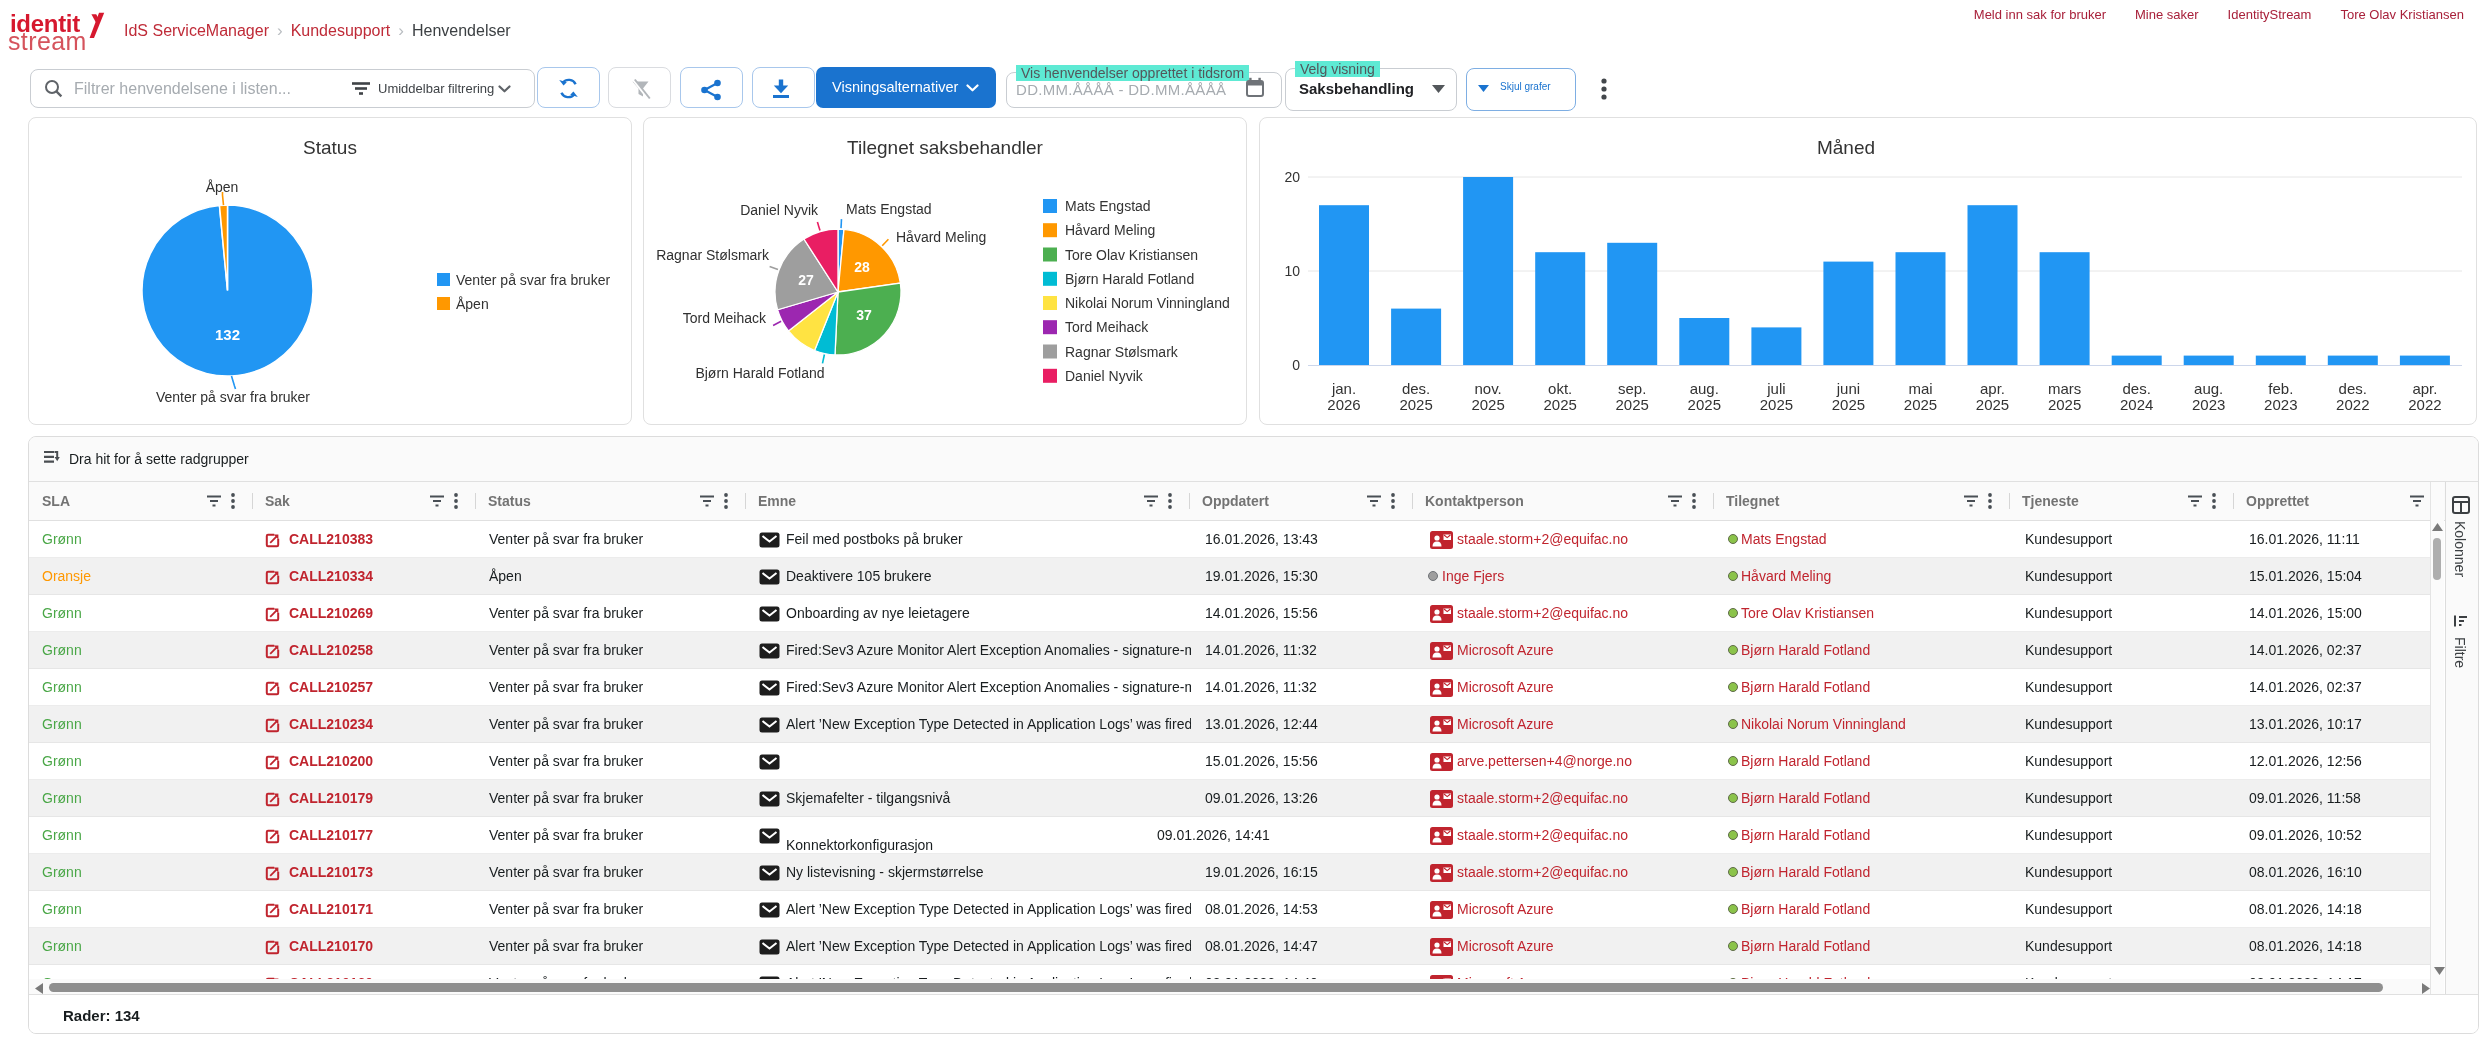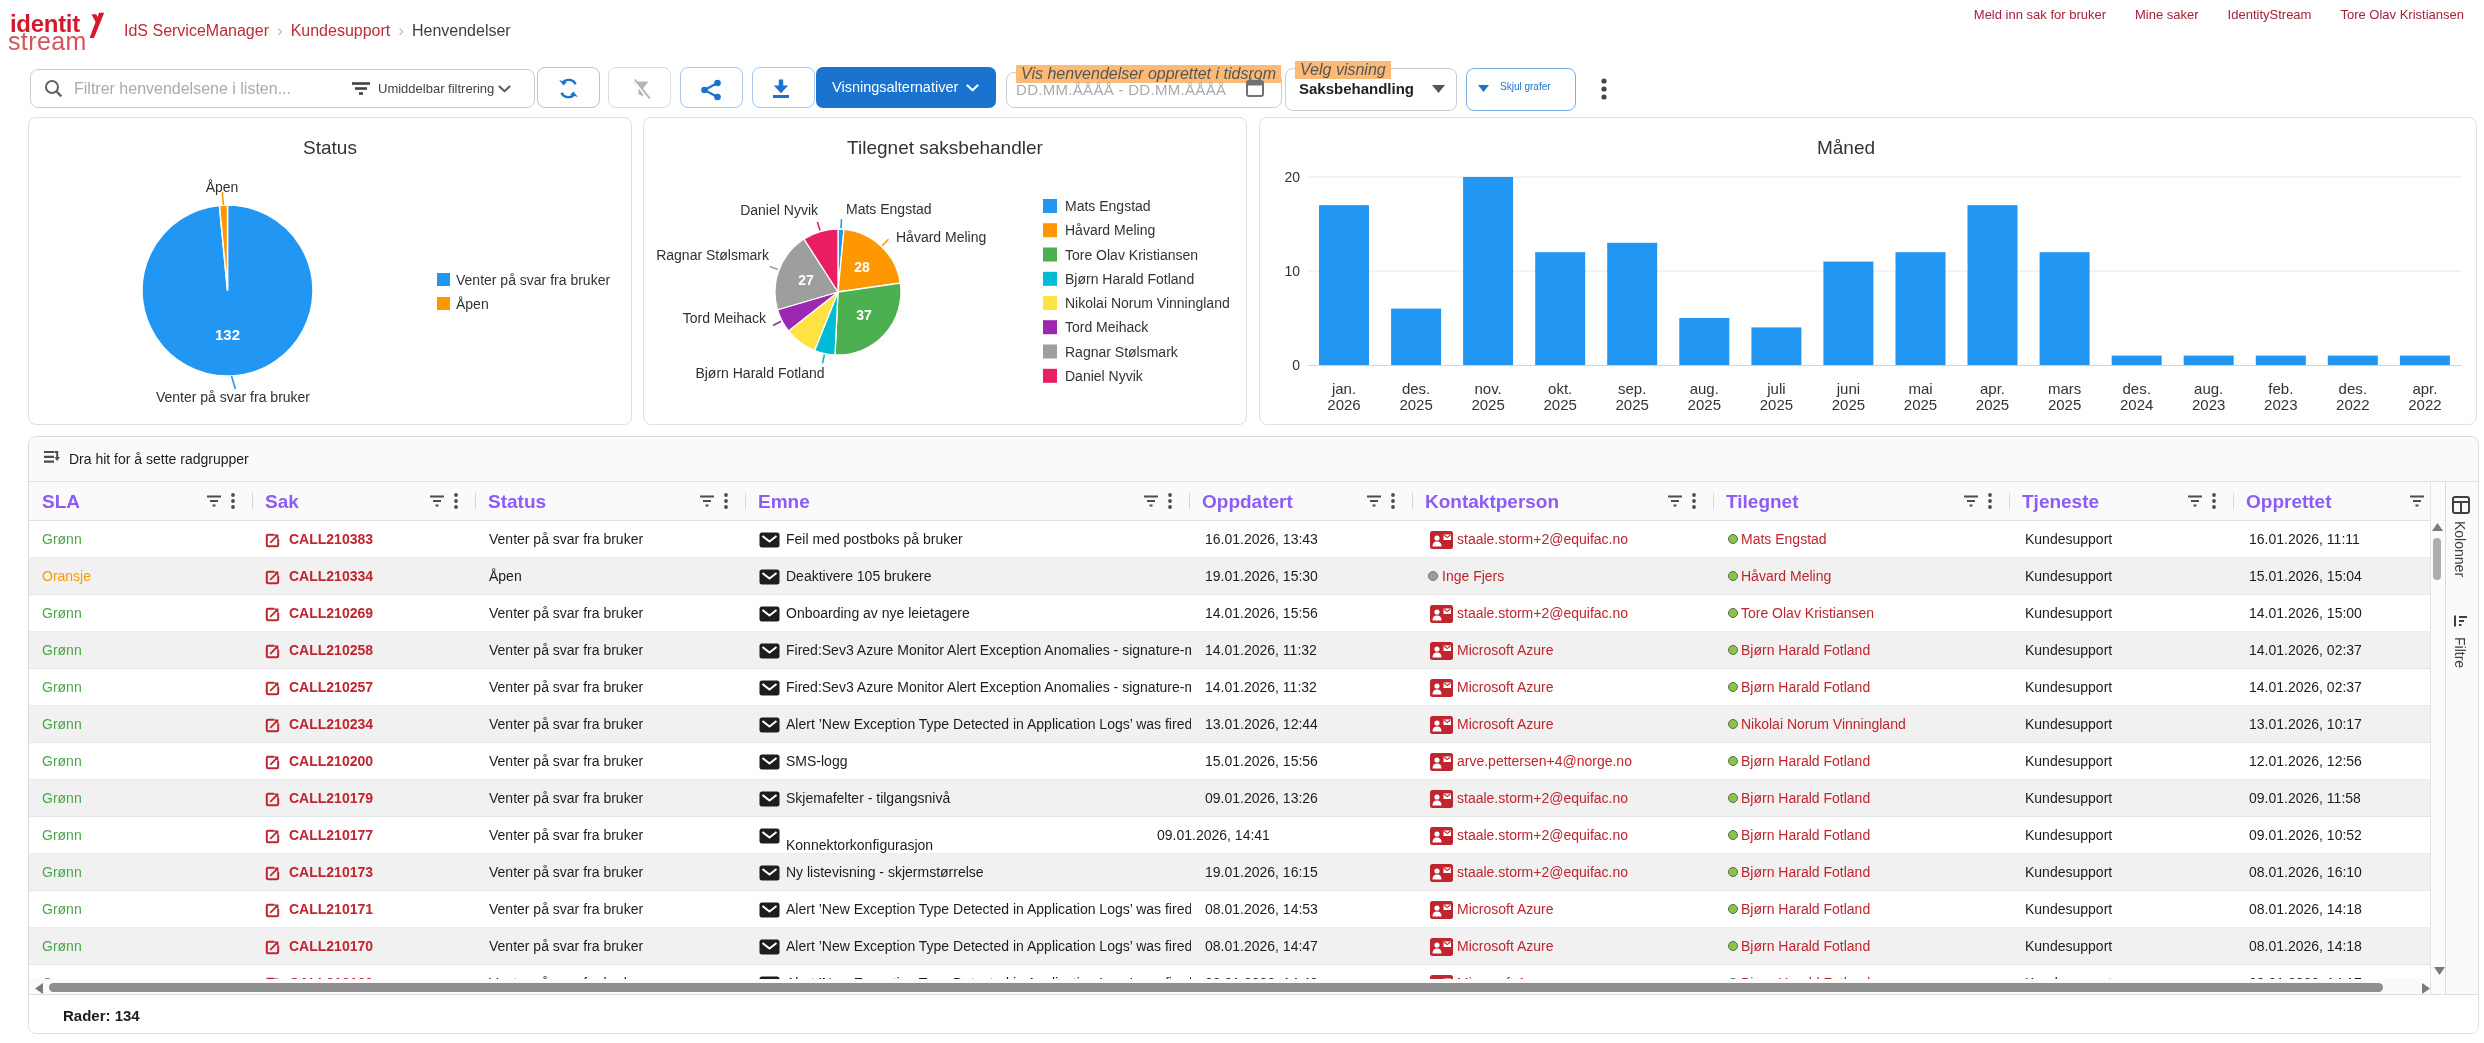--- a/index.html
+++ b/index.html
@@ -10,36 +10,36 @@
 .crumb .sep { color:#b9bdc1; padding:0 8px; font-size:17px; }
 .crumb .cur { color:#3c4043; }
 .toplinks { position:absolute; top:7px; right:20px; font-size:13px; color:#a8203a; }
 .toplinks span { margin-left:29px; }
 .searchbox { position:absolute; left:30px; top:69px; width:505px; height:39px; border:1px solid #c9cdd2; border-radius:8px; background:#fff; }
 .ph { font-size:16px; color:#a6abb0; }
 .btn { position:absolute; top:67px; height:41px; border-radius:8px; border:1px solid #a8c7ec; background:#fff; }
 .btn.gray { border-color:#dadce0; }
 .btn-blue { position:absolute; left:816px; top:67px; width:180px; height:41px; border-radius:7px; background:#1a73cf; color:#fff; font-size:14.5px; line-height:41px; padding-left:16px; }
 .fieldset { position:absolute; border:1px solid #c9cdd2; border-radius:8px; background:#fff; }
-.fieldset .legend { position:absolute; top:-8px; left:9px; background:#fdba74; padding:0 5px; font-size:16px; color:#53575b; white-space:nowrap;font-style:italic; }
+.fieldset .legend { position:absolute; top:-8px; left:9px; background:#5eead4; padding:0 5px; font-size:14px; color:#53575b; white-space:nowrap; }
 .skjul { position:absolute; left:1466px; top:68px; width:110px; height:43px; border:1px solid #7eaee3; border-radius:8px; background:#fff; }
 .skjul span { position:absolute; left:33px; top:12px; font-size:10px; color:#1a73cf; }
 .panel { position:absolute; top:117px; height:308px; border:1px solid #e0e0e0; border-radius:8px; background:#fff; }
 .ptitle { position:absolute; text-align:center; top:137px; font-size:19px; color:#333; }
 .grid-wrap { position:absolute; left:28px; top:436px; width:2451px; height:598px; border:1px solid #dcdcdc; border-radius:8px; background:#fff; overflow:hidden; }
 .drahit { position:absolute; left:0; top:0; width:2449px; height:45px; background:#fafafa; border-bottom:1px solid #e0e0e0; }
 .hdr { position:absolute; left:0; top:45px; width:2416px; height:39px; background:#fafafa; border-bottom:1px solid #e0e0e0; }
 .rows { position:absolute; left:0; top:84px; width:2401px; height:460px; overflow:hidden; }
 .row { position:absolute; left:0; width:2401px; height:37px; border-bottom:1px solid #ececec; font-size:14px; color:#181d1f; background:#fff; }
 .row.even { background:#f1f1f1; border-bottom-color:#e6e6e6; }
 .cell { position:absolute; top:0; height:36px; line-height:36px; white-space:nowrap; overflow:hidden; }
 .red { color:#c0242e; }
 .green { color:#4aa747; }
 .orangetx { color:#ff9800; }
-.hcell { position:absolute; top:45px; height:39px; line-height:39px; white-space:nowrap; font-size:19px; font-weight:700; color:#8b5cf6; }
+.hcell { position:absolute; top:45px; height:39px; line-height:39px; white-space:nowrap; font-size:14px; font-weight:700; color:#737373; }
 .hsep { position:absolute; width:1px; height:16px; background:#d6d6d6; }
 .sidebar { position:absolute; width:33px; border-left:1px solid #dcdcdc; background:#fafafa; }
 .vlabel { writing-mode:vertical-lr; font-size:14px; color:#3c4043; }
 .gfooter { position:absolute; left:0; top:557px; width:2449px; height:40px; border-top:1px solid #e0e0e0; background:#fff; }
 </style>
 </head>
 <body>
 <div id="app">
 <div class="abs" style="left:10px;top:10px;font-size:24px;font-weight:700;color:#d6182e;letter-spacing:-0.3px;">identit</div>
 <svg class="abs" style="left:88px;top:12px" width="18" height="27" viewBox="0 0 18 27">
@@ -526,21 +526,20 @@
             <path d="M9.2 1.8 L3 1.8 Q1.8 1.8 1.8 3 L1.8 12 Q1.8 13.2 3 13.2 L12 13.2 Q13.2 13.2 13.2 12 L13.2 5.8" fill="none" stroke="#c0242e" stroke-width="2"></path>
             <line x1="5.2" y1="9.8" x2="11.4" y2="3.6" stroke="#c0242e" stroke-width="1.8"></line>
             <polygon points="8.6,1.6 13.4,1.6 13.4,6.4" fill="#c0242e"></polygon>
           </svg>
 <div class="cell red" style="left:260px;font-weight:700;">CALL210200</div>
 <div class="cell" style="left:460px;">Venter på svar fra bruker</div>
 <svg class="abs" style="left:730px;top:11px" width="21" height="16" viewBox="0 0 21 16">
             <rect x="0.5" y="0.5" width="20" height="15" rx="2.5" fill="#1d1d1d"></rect>
             <polyline points="3.5,4 10.5,9.5 17.5,4" fill="none" stroke="#ffffff" stroke-width="2"></polyline>
           </svg>
-<div class="cell" style="left:757px;width:405px;">SMS-logg</div>
 <div class="cell" style="left:1176px;">15.01.2026, 15:56</div>
 <svg class="abs" style="left:1401px;top:10px" width="23" height="18" viewBox="0 0 23 18">
             <rect x="0" y="0" width="23" height="18" rx="2.5" fill="#c0242e"></rect>
             <circle cx="7" cy="7" r="2.6" fill="#fff"></circle>
             <path d="M2.5 15.5 Q2.5 10.5 7 10.5 Q11.5 10.5 11.5 15.5 Z" fill="#fff"></path>
             <rect x="13.5" y="3.5" width="7.5" height="5.5" fill="#fff"></rect>
             <polyline points="14,4 17.2,6.6 20.4,4" fill="none" stroke="#c0242e" stroke-width="1.2"></polyline>
           </svg>
 <div class="cell red" style="left:1428px;">arve.pettersen+4@norge.no</div>
 <div class="abs" style="left:1699px;top:13px;width:10px;height:10px;border-radius:50%;background:#8bc34a;border:1.5px solid #5f6b49;"></div>

